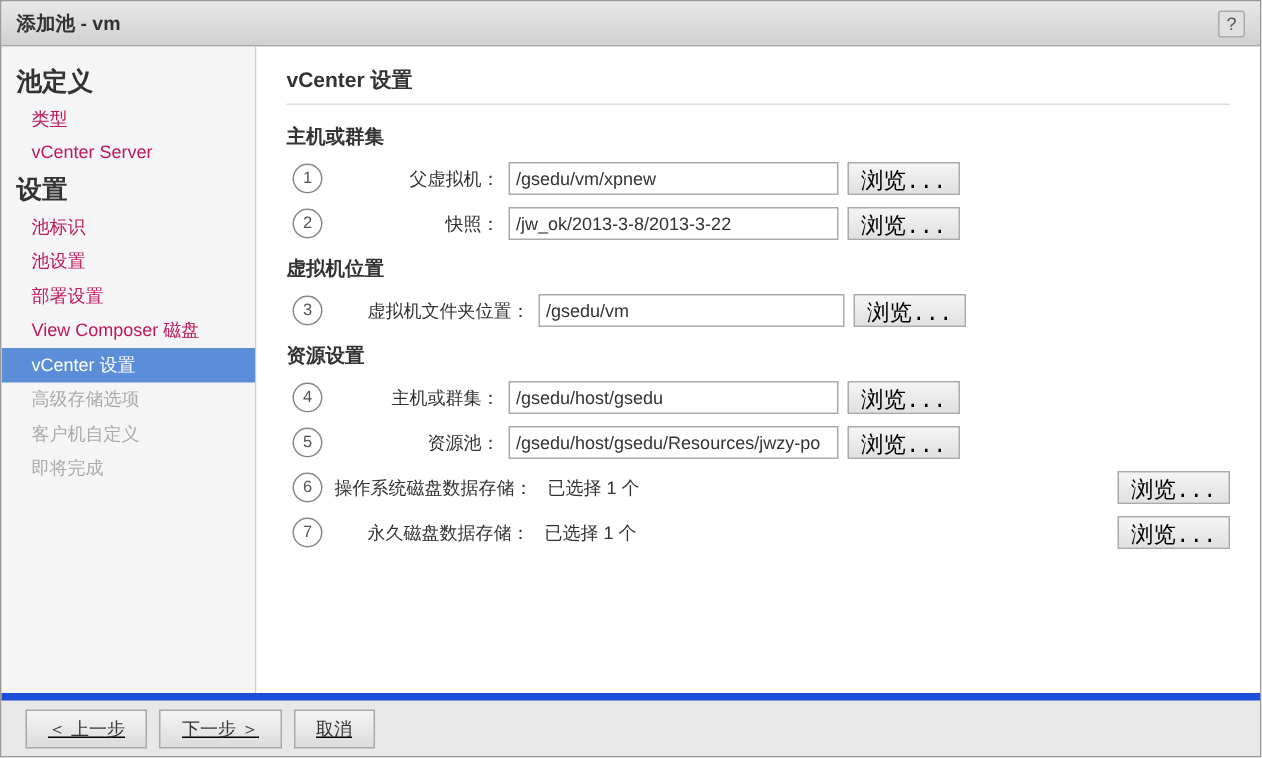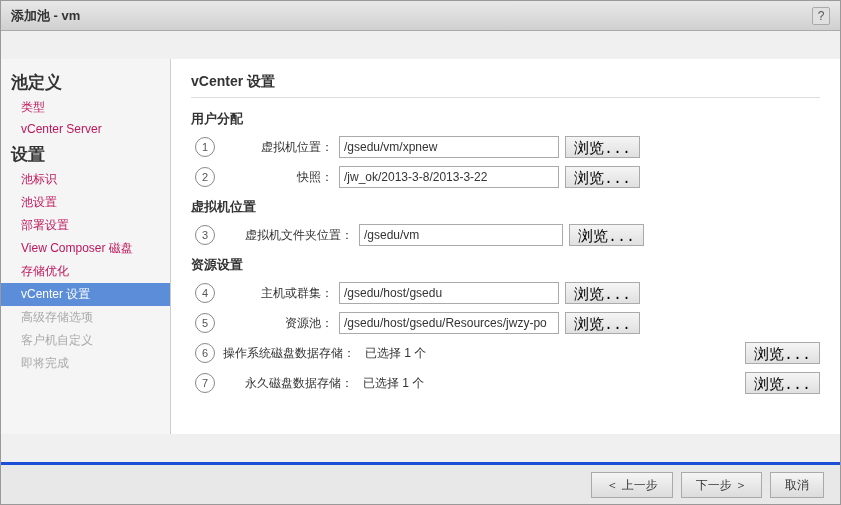--- a/index.html
+++ b/index.html
@@ -11,21 +11,20 @@
       height: 505px;
       overflow: hidden;
     }
     .dialog {
       width: 841px;
       height: 505px;
       background: #f0f0f0;
       border: 1px solid #999;
       display: flex;
       flex-direction: column;
-      gap: 28px;
     }
     .title-bar {
       background: linear-gradient(to bottom, #e8e8e8, #d0d0d0);
       border-bottom: 1px solid #aaa;
       padding: 6px 10px;
       display: flex;
       align-items: center;
       justify-content: space-between;
       height: 30px;
     }
@@ -155,27 +154,28 @@
       font-family: Liberation Mono, monospace;
       white-space: nowrap;
     }
     .selected-text {
       color: #333;
       margin-left: 4px;
       font-size: 12px;
     }
     .bottom-bar {
       background: #e8e8e8;
-      border-top: 3px solid #1d4ed8;
+      border-top: 5px solid #1d4ed8;
       padding: 8px 16px;
       display: flex;
-      justify-content: flex-end;
+      justify-content: flex-start;
       align-items: center;
       gap: 8px;
       height: 42px;
+      text-decoration: underline;
     }
     .nav-btn {
       padding: 4px 14px;
       height: 26px;
       background: linear-gradient(to bottom, #f5f5f5, #dcdcdc);
       border: 1px solid #aaa;
       cursor: pointer;
       font-size: 12px;
       font-family: "Microsoft YaHei", SimHei, Arial, sans-serif;
       color: #333;
@@ -195,35 +195,34 @@
 
       <div class="sidebar-section-label">池定义</div>
       <div class="sidebar-item">类型</div>
       <div class="sidebar-item">vCenter Server</div>
 
       <div class="sidebar-section-label">设置</div>
       <div class="sidebar-item">池标识</div>
       <div class="sidebar-item">池设置</div>
       <div class="sidebar-item">部署设置</div>
       <div class="sidebar-item">View Composer 磁盘</div>
-      <div class="sidebar-item">存储优化</div>
       <div class="sidebar-item active">vCenter 设置</div>
       <div class="sidebar-item disabled">高级存储选项</div>
       <div class="sidebar-item disabled">客户机自定义</div>
       <div class="sidebar-item disabled">即将完成</div>
     </div>
 
     <div class="content-area">
       <div class="content-title">vCenter 设置</div>
 
-      <div class="section-title">用户分配</div>
+      <div class="section-title">主机或群集</div>
 
       <div class="form-row">
         <div class="step-num">1</div>
-        <span class="field-label">虚拟机位置：</span>
+        <span class="field-label">父虚拟机：</span>
         <input class="field-input" type="text" value="/gsedu/vm/xpnew" style="">
         <button class="browse-btn">浏览...</button>
       </div>
 
       <div class="form-row">
         <div class="step-num">2</div>
         <span class="field-label">快照：</span>
         <input class="field-input" type="text" value="/jw_ok/2013-3-8/2013-3-22" style="">
         <button class="browse-btn">浏览...</button>
       </div>

